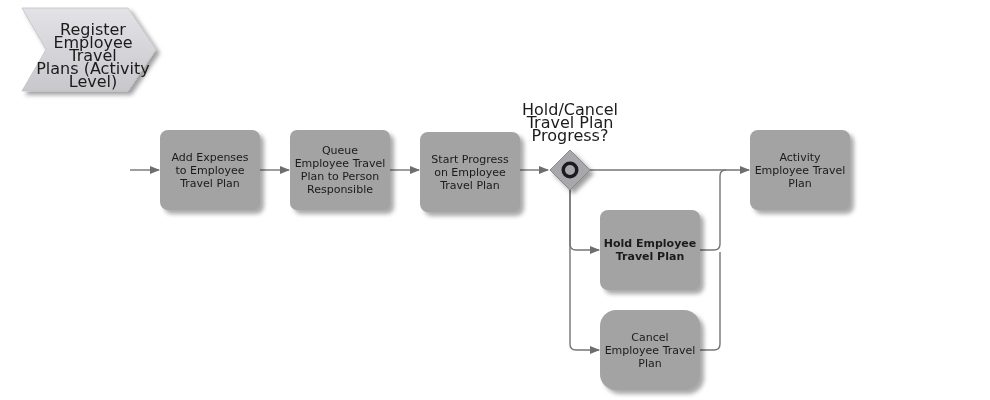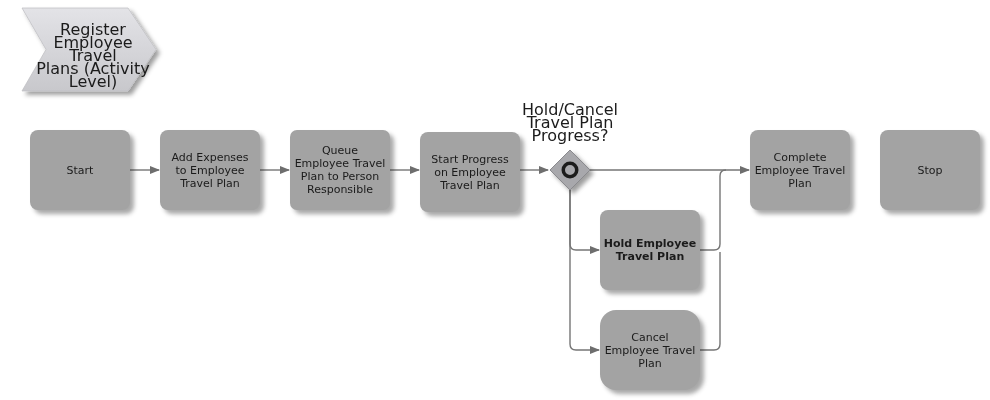--- a/index.html
+++ b/index.html
@@ -76,40 +76,38 @@
       <path d="M700,250 L714,250 Q720,250 720,244 L720,176 Q720,170 726,170"></path>
       <path d="M700,350 L714,350 Q720,350 720,344 L720,252"></path>
     </g>
 
     <g filter="url(#shapeShadow)">
       <polygon points="570,150 590,170 570,190 550,170" fill="#a8a8ac" stroke="#8a8a8e" stroke-width="1"></polygon>
       <circle cx="570" cy="170" r="6.75" fill="none" stroke="#1e1e1e" stroke-width="3.5"></circle>
     </g>
   </svg>
 
-  <div class="task" style="left:30px;  top:130px;">Start</div>
 
   <div class="task" style="left:160px; top:130px;">Add Expenses
 to Employee
 Travel Plan</div>
 
   <div class="task" style="left:290px; top:130px;border-radius:7px;">Queue
 Employee Travel
 Plan to Person
 Responsible</div>
 
   <div class="task" style="left:420px; top:132px;">Start Progress
 on Employee
 Travel Plan</div>
 
-  <div class="task" style="left:750px; top:130px;">Complete
+  <div class="task" style="left:750px; top:130px;">Activity
 Employee Travel
 Plan</div>
 
-  <div class="task" style="left:880px; top:130px;">Stop</div>
 
   <div class="task" style="left:600px; top:210px;font-weight:bold;">Hold Employee
 Travel Plan</div>
 
   <div class="task" style="left:600px; top:310px;border-radius:16px;">Cancel
 Employee Travel
 Plan</div>
 
   <div class="floating-label gateway-label">Hold/Cancel
 Travel Plan

